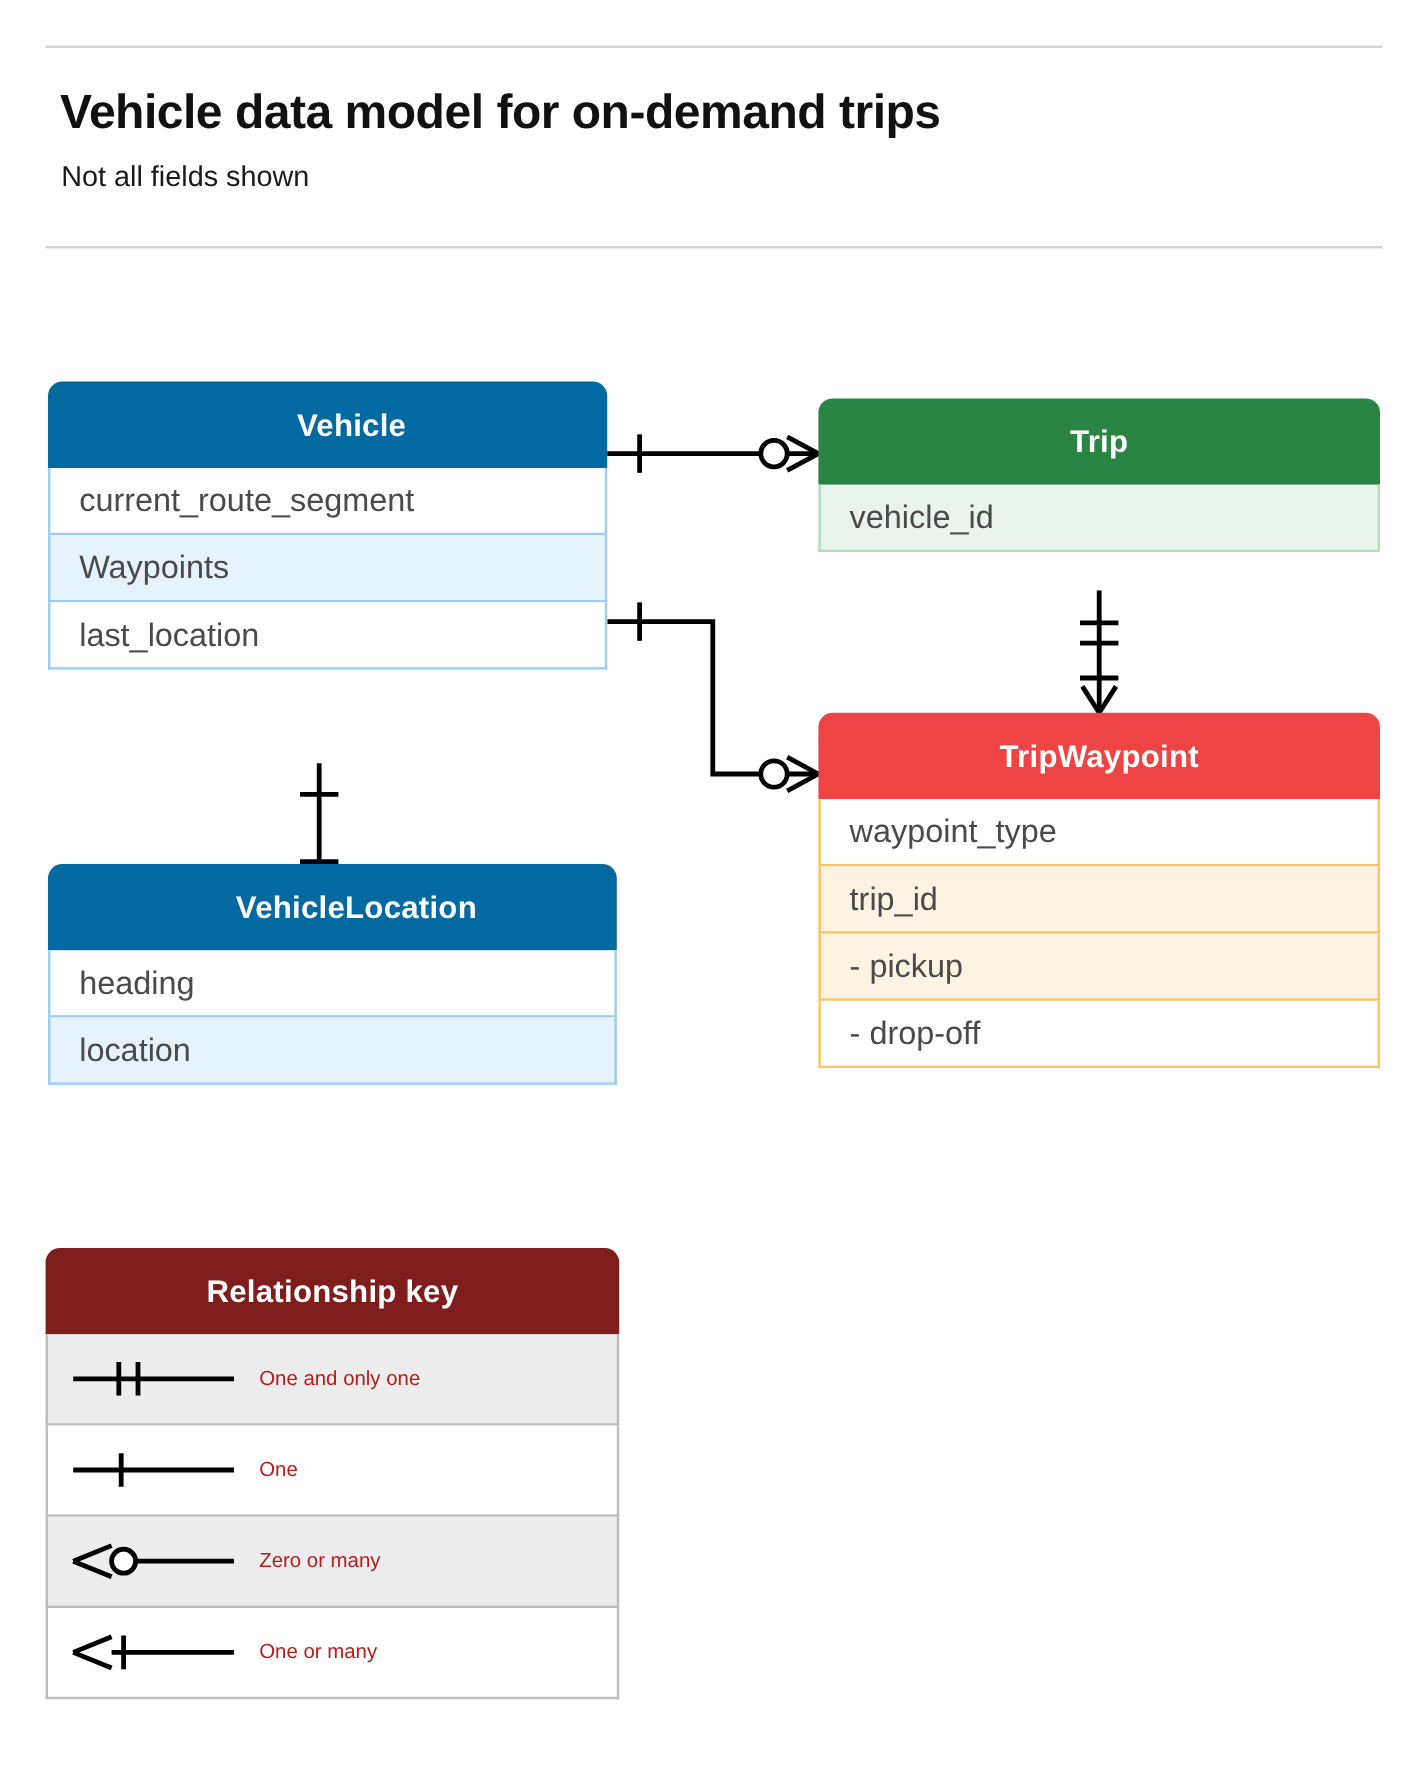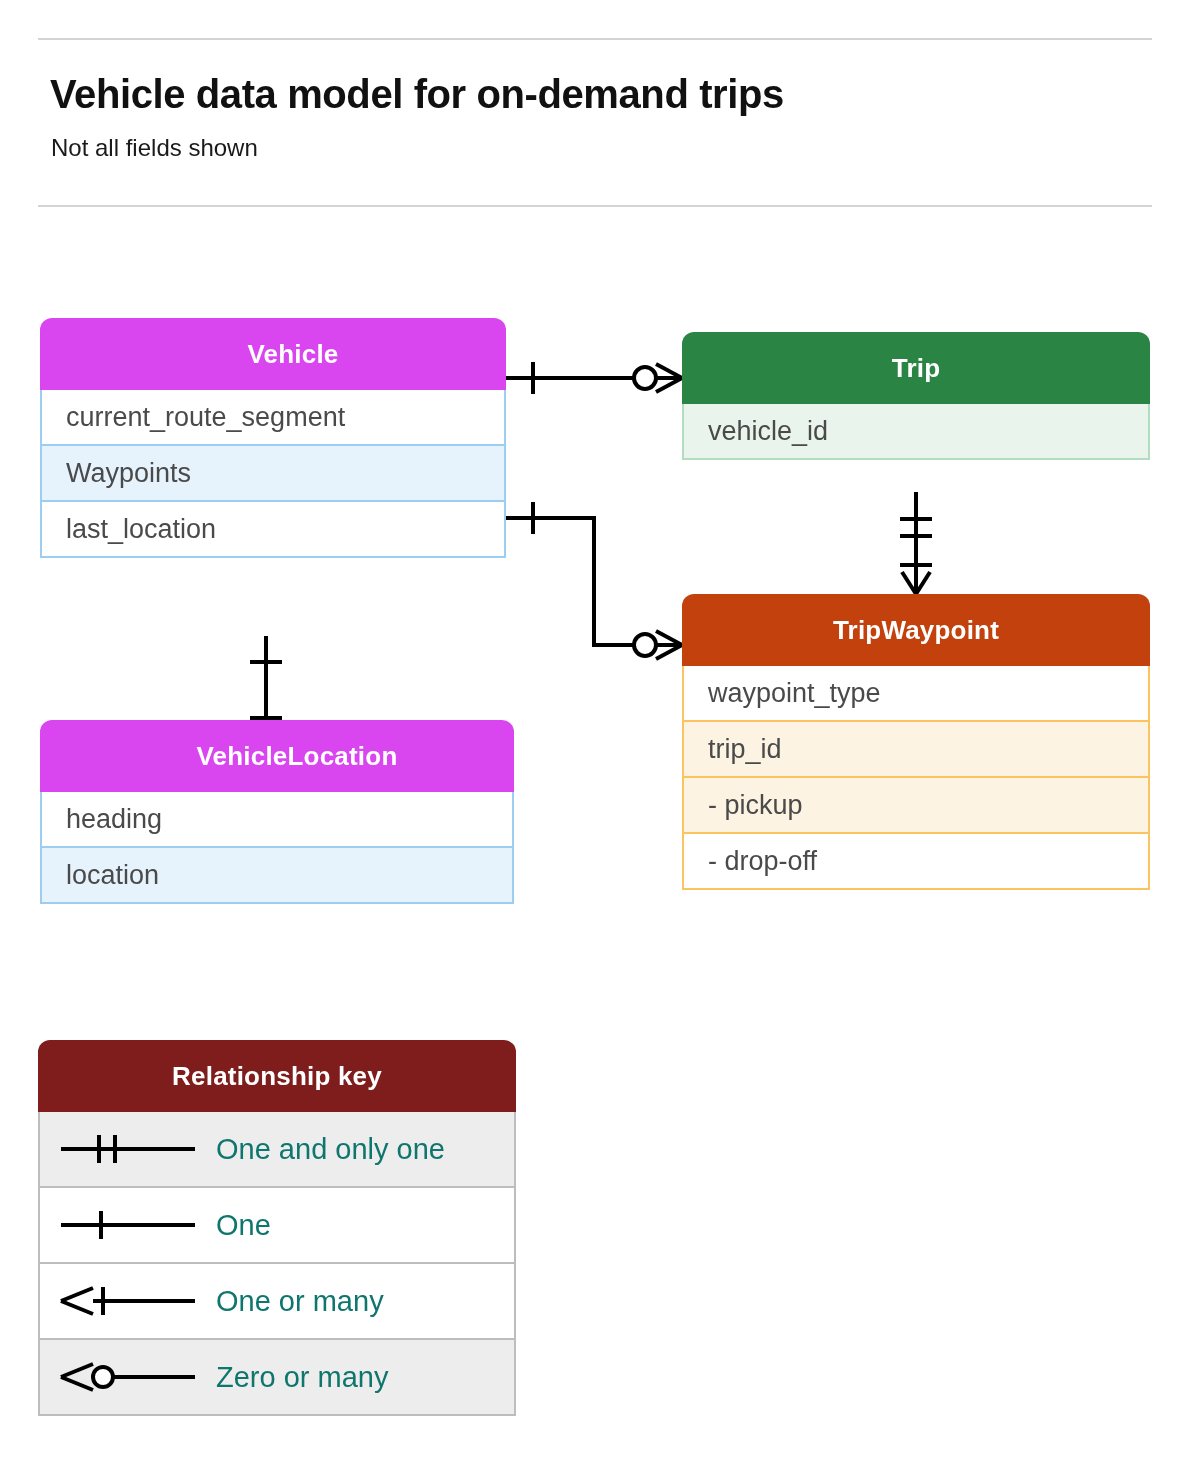--- a/index.html
+++ b/index.html
@@ -71,32 +71,32 @@
     font-size: 27px;
     color: #4a4a4a;
     border-style: solid;
     border-width: 0 2px 2px 2px;
   }
   .entity-row:first-of-type {
     border-top-width: 2px;
   }
 
   
-  .blue .entity-header { background: #d946ef; padding-left: 40px; }
+  .blue .entity-header { background: #0369a1; padding-left: 40px; }
   .blue .entity-row { border-color: #9ccdf2; }
   .blue .row-alt  { background: #e6f2fc; }
   .blue .row-base { background: #ffffff; }
 
   
   .green .entity-header { background: #2a8545; }
   .green .entity-row { border-color: #b3ddc0; }
   .green .row-alt  { background: #e9f4ec; }
 
   
-  .orange .entity-header { background: #c2410c; }
+  .orange .entity-header { background: #ef4444; }
   .orange .entity-row { border-color: #fbc461; }
   .orange .row-alt  { background: #fdf3e2; }
   .orange .row-base { background: #ffffff; }
 
   
   .gray .entity-header { background: #7f1d1d; }
   .gray .entity-row { border-color: #bdbdbd; }
   .gray .row-alt  { background: #ededed; }
   .gray .row-base { background: #ffffff; }
 
@@ -113,22 +113,22 @@
     height: 76px;
   }
   .legend-symbol {
     width: 176px;
     flex: 0 0 176px;
     display: flex;
     align-items: center;
     justify-content: center;
   }
   .legend-label {
-    font-size: 29px;
-    color: #0f766e;
+    font-size: 17px;
+    color: #b91c1c;
   }
 
   
   #connectors {
     position: absolute;
     left: 0;
     top: 0;
     width: 1190px;
     height: 1480px;
     pointer-events: none;
@@ -226,40 +226,40 @@
       <svg width="150" height="40" viewBox="0 0 150 40" xmlns="http://www.w3.org/2000/svg">
         <g stroke="#000000" stroke-width="4" fill="none">
           <line x1="8" y1="20" x2="142" y2="20"></line>
           <line x1="48" y1="6" x2="48" y2="34"></line>
         </g>
       </svg>
     </span>
     <span class="legend-label">One</span>
   </div>
 
+  <div class="entity-row row-alt">
+    <span class="legend-symbol">
+      <svg width="150" height="40" viewBox="0 0 150 40" xmlns="http://www.w3.org/2000/svg">
+        <g stroke="#000000" stroke-width="4" fill="none">
+          <line x1="40" y1="20" x2="142" y2="20"></line>
+          <circle cx="50" cy="20" r="10" fill="#ffffff"></circle>
+          <line x1="8" y1="20" x2="40" y2="7"></line>
+          <line x1="8" y1="20" x2="40" y2="33"></line>
+        </g>
+      </svg>
+    </span>
+    <span class="legend-label">Zero or many</span>
+  </div>
+
   <div class="entity-row row-base">
     <span class="legend-symbol">
       <svg width="150" height="40" viewBox="0 0 150 40" xmlns="http://www.w3.org/2000/svg">
         <g stroke="#000000" stroke-width="4" fill="none">
           <line x1="40" y1="20" x2="142" y2="20"></line>
           <line x1="8" y1="20" x2="40" y2="7"></line>
           <line x1="8" y1="20" x2="40" y2="33"></line>
           <line x1="50" y1="6" x2="50" y2="34"></line>
         </g>
       </svg>
     </span>
     <span class="legend-label">One or many</span>
   </div>
-
-  <div class="entity-row row-alt">
-    <span class="legend-symbol">
-      <svg width="150" height="40" viewBox="0 0 150 40" xmlns="http://www.w3.org/2000/svg">
-        <g stroke="#000000" stroke-width="4" fill="none">
-          <line x1="40" y1="20" x2="142" y2="20"></line>
-          <circle cx="50" cy="20" r="10" fill="#ffffff"></circle>
-          <line x1="8" y1="20" x2="40" y2="7"></line>
-          <line x1="8" y1="20" x2="40" y2="33"></line>
-        </g>
-      </svg>
-    </span>
-    <span class="legend-label">Zero or many</span>
-  </div>
 </div>
 
 </body></html>

